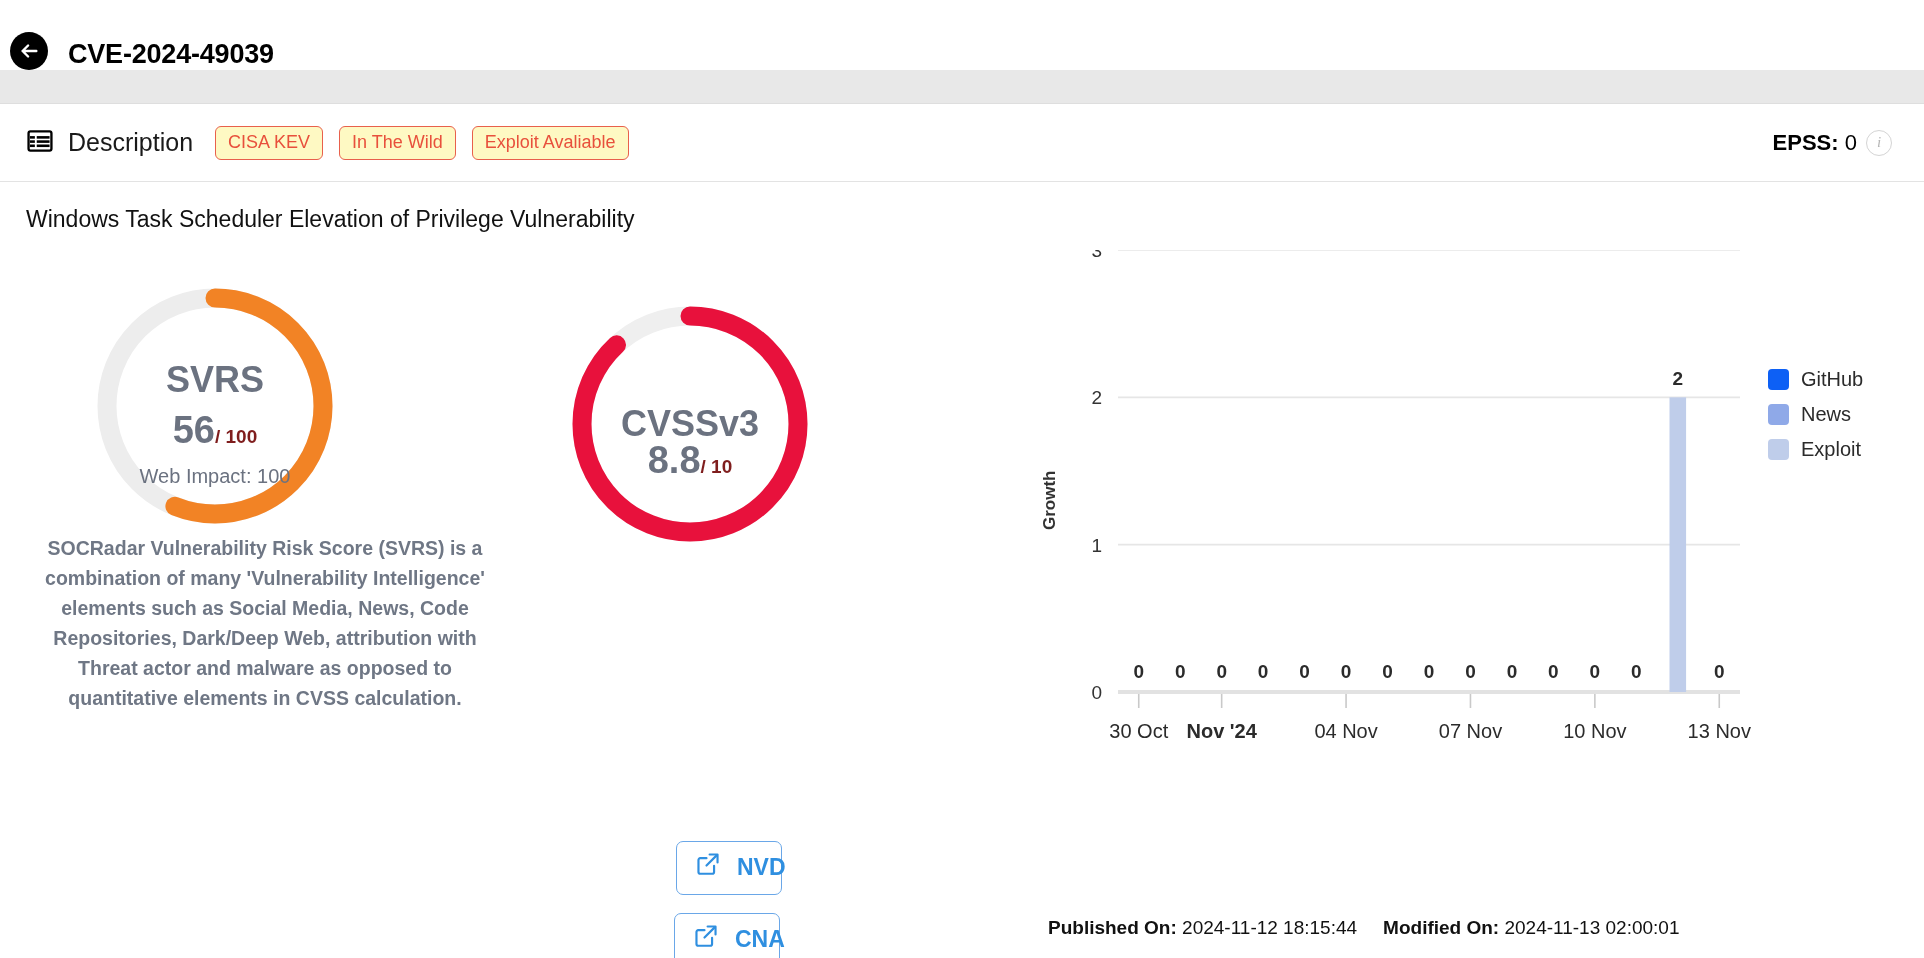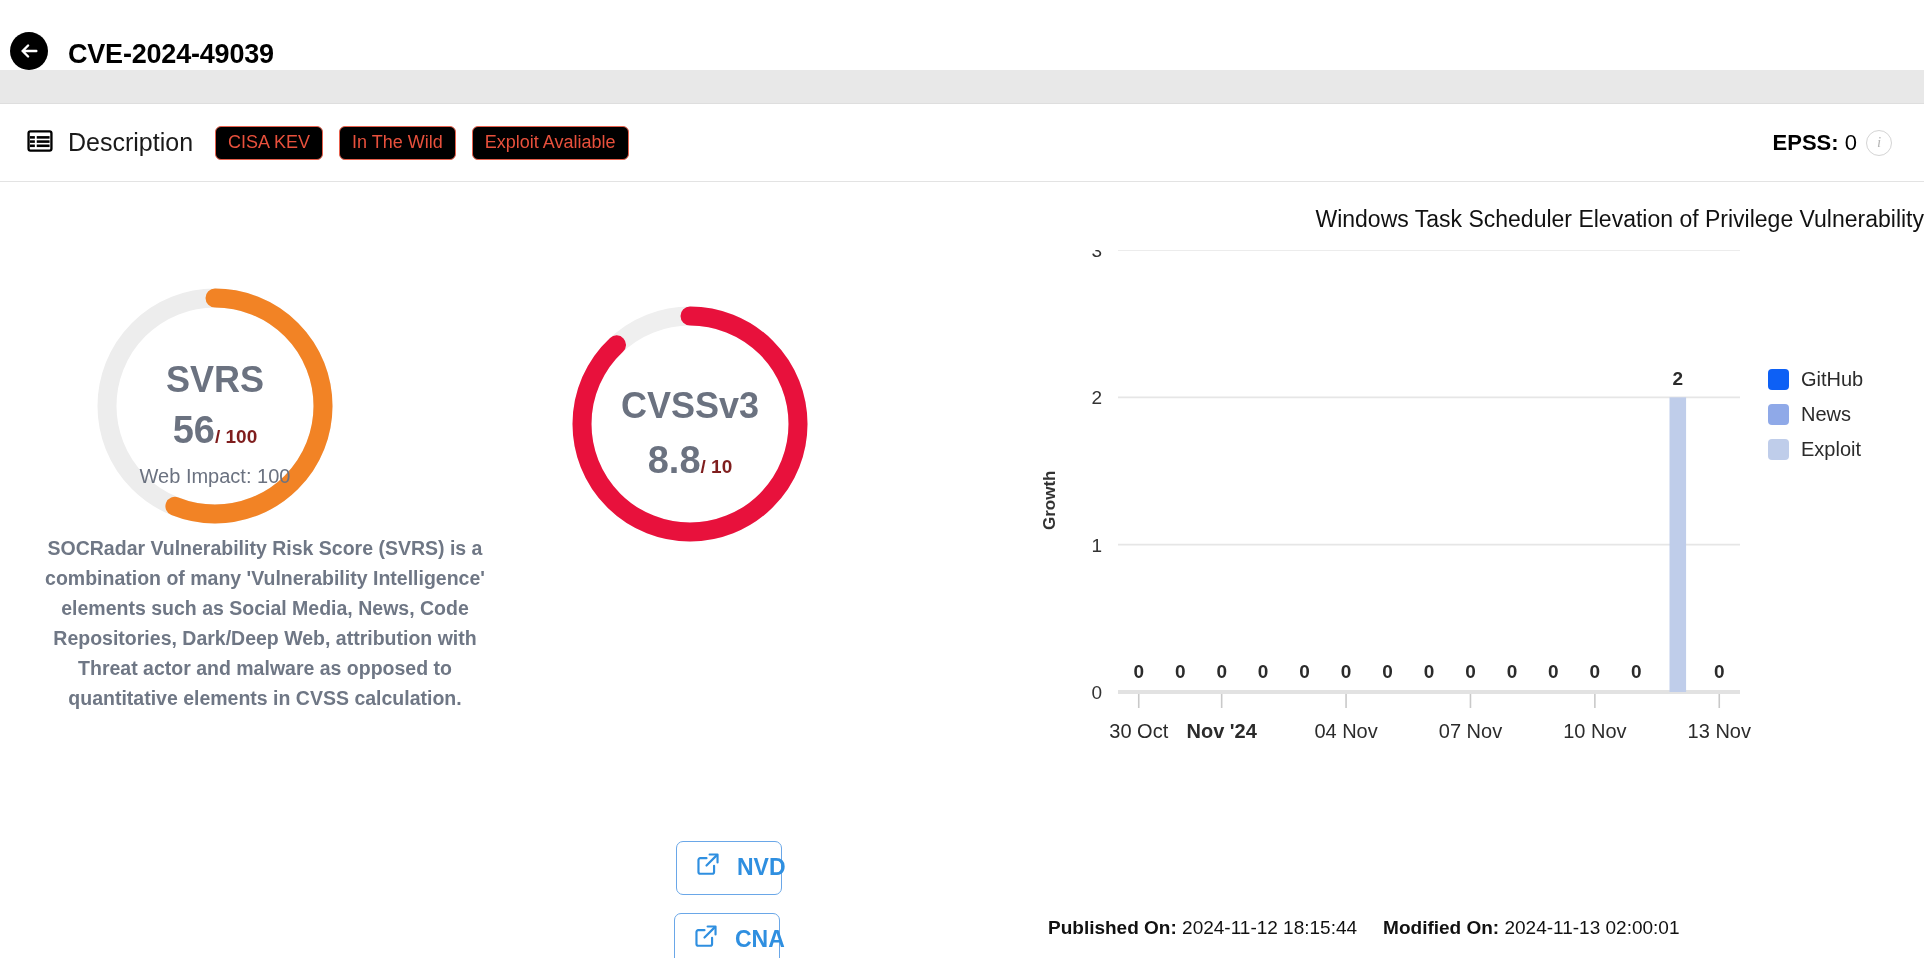--- a/index.html
+++ b/index.html
@@ -62,21 +62,21 @@
     margin-right: 22px;
     white-space: nowrap;
   }
   .badges { display: flex; align-items: center; gap: 16px; }
   .badge {
     border: 1px solid #e8604c;
     color: #e8503c;
     border-radius: 6px;
     font-size: 18px;
     padding: 5px 12px 6px;
-    background: #000000;
+    background: #fef9c3;
     white-space: nowrap;
     cursor: pointer;
   }
   .epss-wrap {
     margin-left: auto;
     display: flex;
     align-items: center;
     gap: 9px;
     padding-right: 8px;
   }
@@ -92,21 +92,20 @@
     font-family: "Liberation Serif", serif;
     display: flex; align-items: center; justify-content: center;
     cursor: pointer;
   }
 
   
   .summary {
     padding: 24px 0 0 26px;
     font-size: 23px;
     color: #111;
-    text-align: right;
   }
 
   
   .content {
     position: relative;
     height: 690px;
   }
 
   
   .gauges { position: absolute; top: 48px; left: 0; }
@@ -255,21 +254,21 @@
         <span>56</span><span class="denom">/ 100</span>
       </div>
       <div class="label gauge-sub" style="top:184px;">Web Impact: 100</div>
     </div>
 
     <div class="gauge" style="left:565px; top:18px; width:250px; height:250px;">
       <svg width="250" height="250" viewBox="0 0 250 250">
         <circle cx="125" cy="125" r="108" fill="none" stroke="#efefef" stroke-width="19" stroke-linecap="round"></circle>
         <circle id="cvss-arc" cx="125" cy="125" r="108" fill="none" stroke="#e8113c" stroke-width="19" stroke-linecap="round" transform="rotate(-90 125 125)" stroke-dasharray="678.5840131753953" stroke-dashoffset="81.43008158104743"></circle>
       </svg>
-      <div class="label gauge-title" style="top:86px;">CVSSv3</div>
+      <div class="label gauge-title" style="top:104px;">CVSSv3</div>
       <div class="label gauge-score" style="top:140px;">
         <span>8.8</span><span class="denom">/ 10</span>
       </div>
     </div>
   </div>
 
   <div class="svrs-blurb">SOCRadar Vulnerability Risk Score (SVRS) is a combination of many 'Vulnerability Intelligence' elements such as Social Media, News, Code Repositories, Dark/Deep Web, attribution with Threat actor and malware as opposed to quantitative elements in CVSS calculation.</div>
 
   <div class="link-btns">
     <div class="link-btn">

